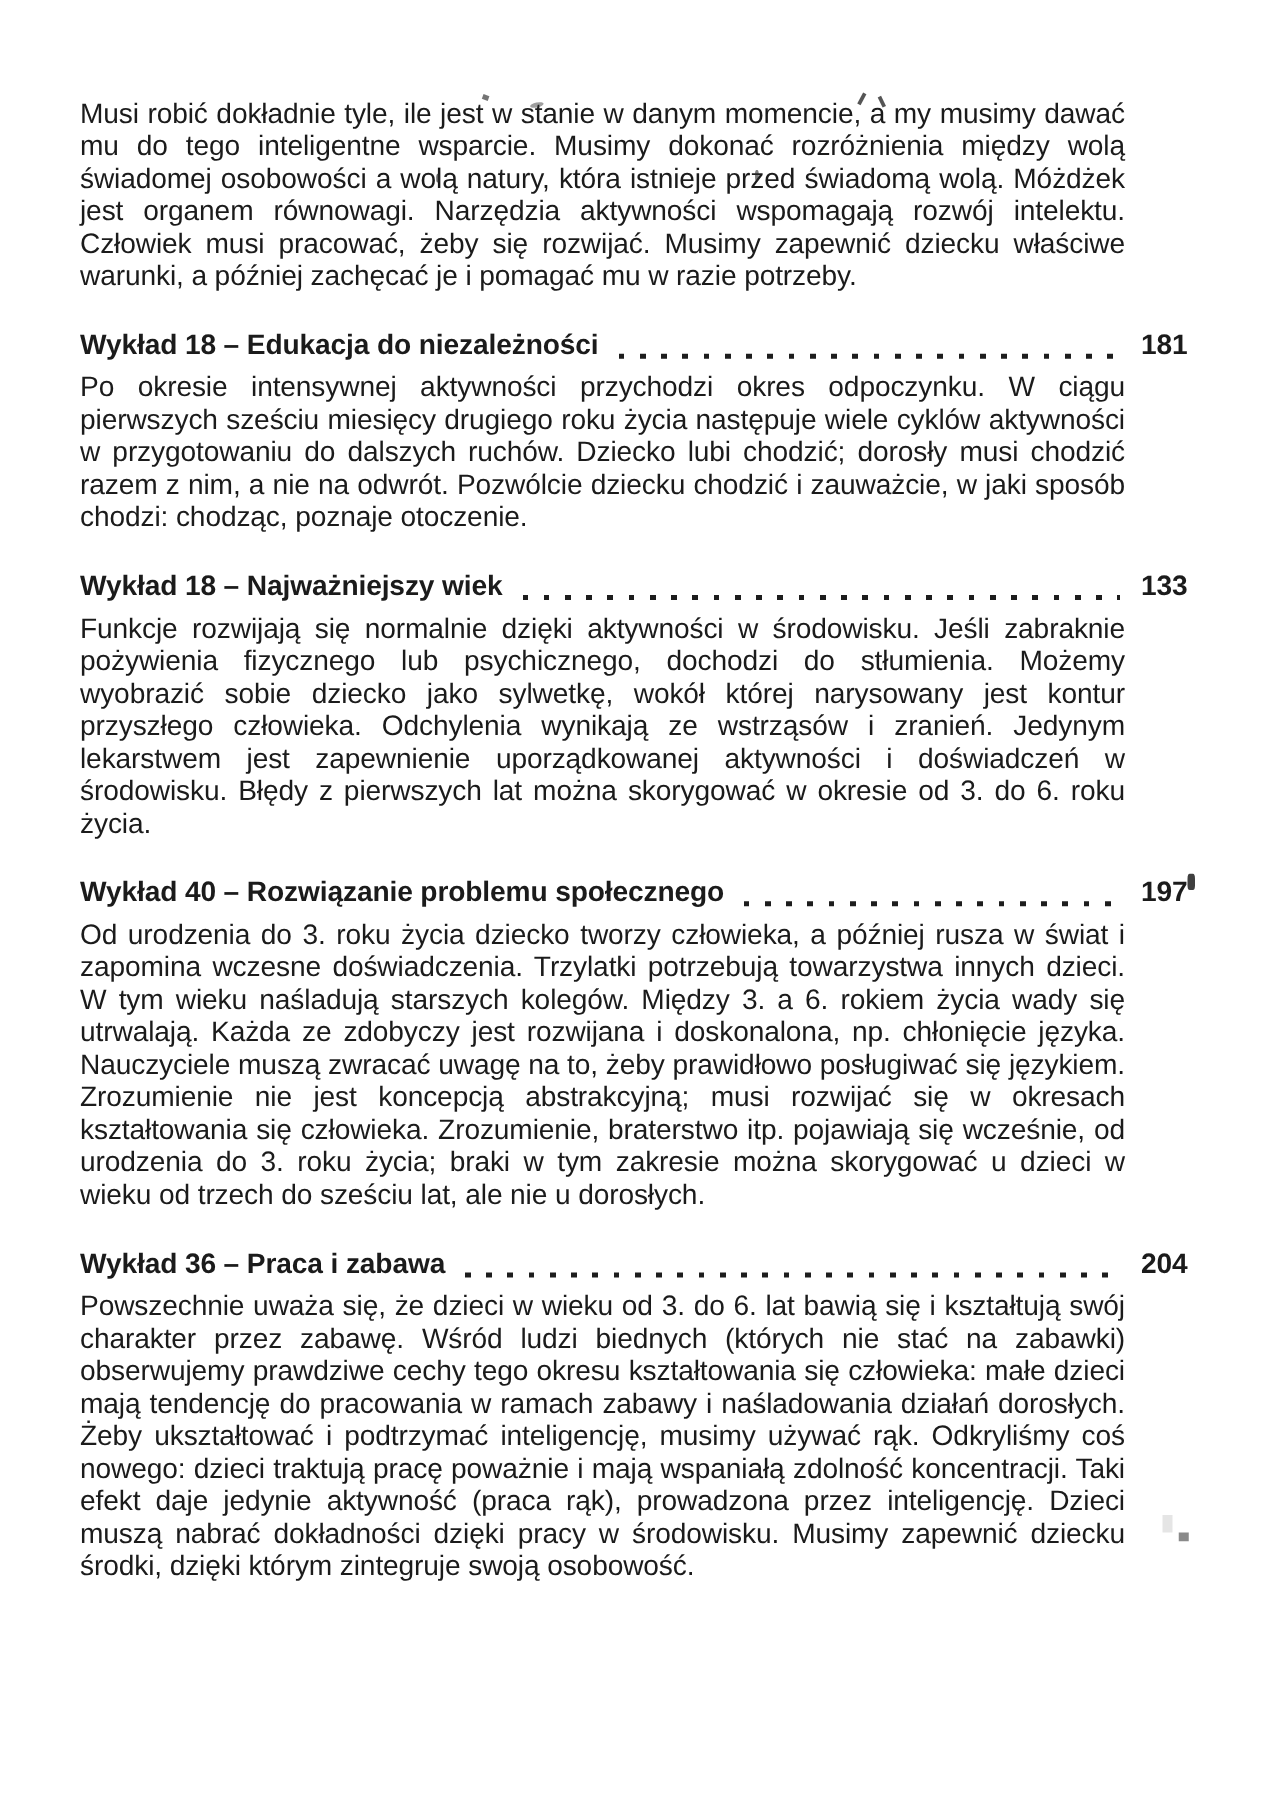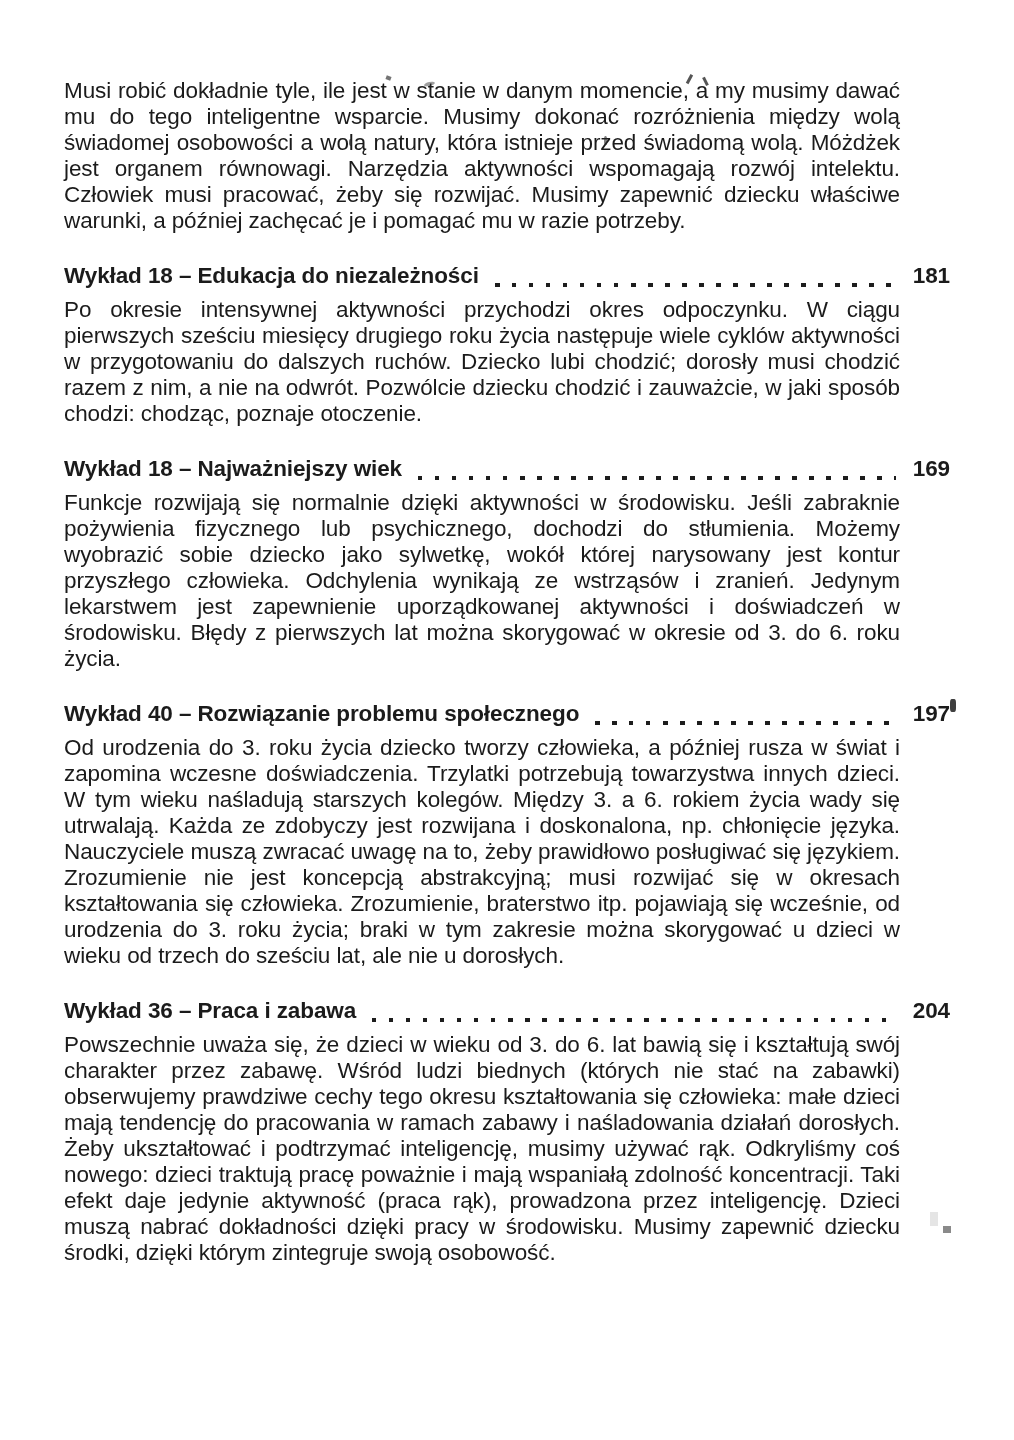--- a/index.html
+++ b/index.html
@@ -81,21 +81,21 @@
       <span class="dot-leader"></span>
       <span class="entry-pagenum">181</span>
     </div>
     <p class="body-text">Po okresie intensywnej aktywności przychodzi okres odpoczynku. W ciągu pierwszych sześciu miesięcy drugiego roku życia następuje wiele cyklów aktywności w przygotowaniu do dalszych ruchów. Dziecko lubi chodzić; dorosły musi chodzić razem z nim, a nie na odwrót. Pozwólcie dziecku chodzić i zauważcie, w jaki sposób chodzi: chodząc, poznaje otoczenie.</p>
   </div>
 
   <div class="toc-entry">
     <div class="entry-heading">
       <span class="entry-title">Wykład 18 – Najważniejszy wiek</span>
       <span class="dot-leader"></span>
-      <span class="entry-pagenum">169</span>
+      <span class="entry-pagenum">133</span>
     </div>
     <p class="body-text">Funkcje rozwijają się normalnie dzięki aktywności w środowisku. Jeśli zabraknie pożywienia fizycznego lub psychicznego, dochodzi do stłumienia. Możemy wyobrazić sobie dziecko jako sylwetkę, wokół której narysowany jest kontur przyszłego człowieka. Odchylenia wynikają ze wstrząsów i zranień. Jedynym lekarstwem jest zapewnienie uporządkowanej aktywności i doświadczeń w środowisku. Błędy z pierwszych lat można skorygować w okresie od 3. do 6. roku życia.</p>
   </div>
 
   <div class="toc-entry">
     <div class="entry-heading">
       <span class="entry-title">Wykład 40 – Rozwiązanie problemu społecznego</span>
       <span class="dot-leader"></span>
       <span class="entry-pagenum">197</span>
     </div>

